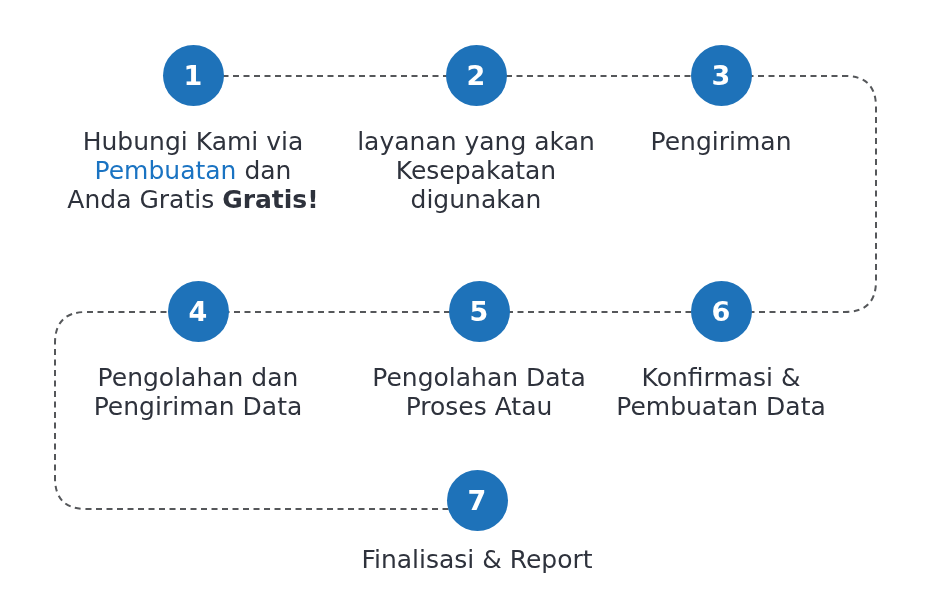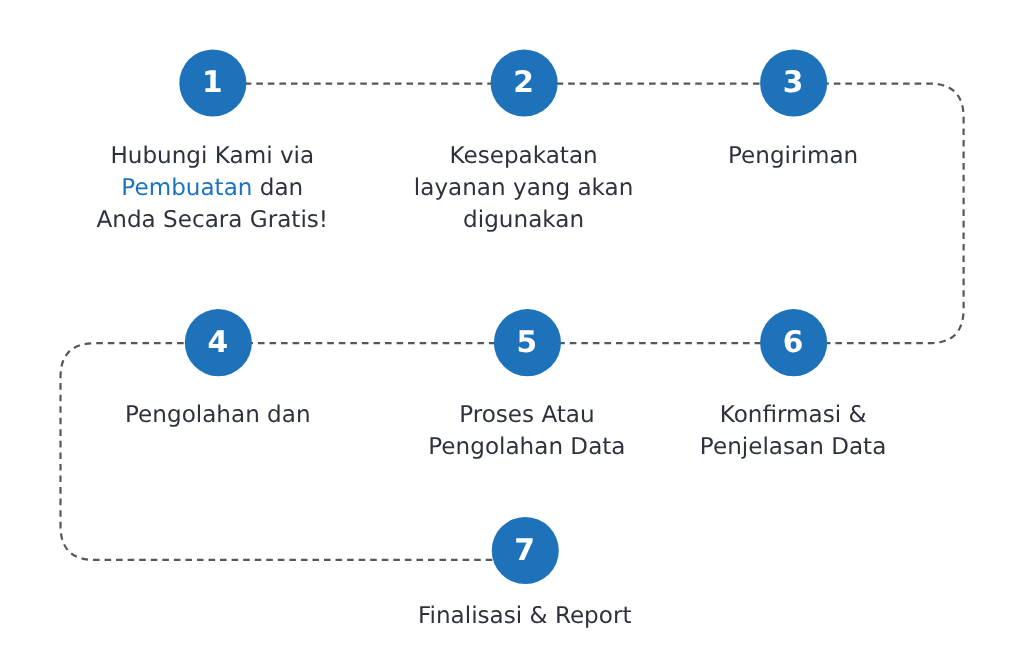--- a/index.html
+++ b/index.html
@@ -44,26 +44,26 @@
     background: var(--circle-fill);
     color: var(--number-text);
     display: flex;
     align-items: center;
     justify-content: center;
     font-size: 27px;
     font-weight: bold;
   }
   .label {
     margin-top: 21px;
-    font-size: 21px;
+    font-size: 25px;
     line-height: 29px;
     color: var(--label-text);
   }
   .label .link { color: var(--link-blue); }
-  .label .bold { font-weight: normal; }
+  .label .bold { font-weight: bold; }
   .s1 { left: 33px;  top: 45px;  width: 320px; }
   .s2 { left: 356px; top: 45px;  width: 240px; }
   .s3 { left: 601px; top: 45px;  width: 240px; }
   .s4 { left: 78px;  top: 281px; width: 240px; }
   .s5 { left: 359px; top: 281px; width: 240px; }
   .s6 { left: 601px; top: 281px; width: 240px; }
   .s7 { left: 347px; top: 470px; width: 260px; }
   .s7 .label { margin-top: 14px; white-space: nowrap; }
 </style>
 </head>
@@ -75,70 +75,71 @@
     <path d="M191 76 H845 Q876 76 876 107 V281 Q876 312 845 312 H86 Q55 312 55 343 V478 Q55 509 86 509 H477"></path>
   </svg>
 
   <div class="step s1">
     <div class="badge">
       <span>1</span>
     </div>
     <div class="label">
       <div>Hubungi Kami via</div>
       <div><span class="link">Pembuatan</span><span> dan</span></div>
-      <div><span>Anda Secara </span><span class="bold">Gratis!</span></div>
+      <div><span>Anda Gratis </span><span class="bold">Gratis!</span></div>
     </div>
   </div>
 
   <div class="step s2">
     <div class="badge">
       <span>2</span>
     </div>
     <div class="label">
+      <div>layanan yang akan</div>
       <div>Kesepakatan</div>
-      <div>layanan yang akan</div>
       <div>digunakan</div>
     </div>
   </div>
 
   <div class="step s3">
     <div class="badge">
       <span>3</span>
     </div>
     <div class="label">
       <div>Pengiriman</div>
     </div>
   </div>
 
   <div class="step s4">
     <div class="badge">
       <span>4</span>
     </div>
     <div class="label">
       <div>Pengolahan dan</div>
+      <div>Pengiriman Data</div>
     </div>
   </div>
 
   <div class="step s5">
     <div class="badge">
       <span>5</span>
     </div>
     <div class="label">
+      <div>Pengolahan Data</div>
       <div>Proses Atau</div>
-      <div>Pengolahan Data</div>
     </div>
   </div>
 
   <div class="step s6">
     <div class="badge">
       <span>6</span>
     </div>
     <div class="label">
       <div>Konfirmasi &amp;</div>
-      <div>Penjelasan Data</div>
+      <div>Pembuatan Data</div>
     </div>
   </div>
 
   <div class="step s7">
     <div class="badge">
       <span>7</span>
     </div>
     <div class="label">
       <div>Finalisasi &amp; Report</div>
     </div>

